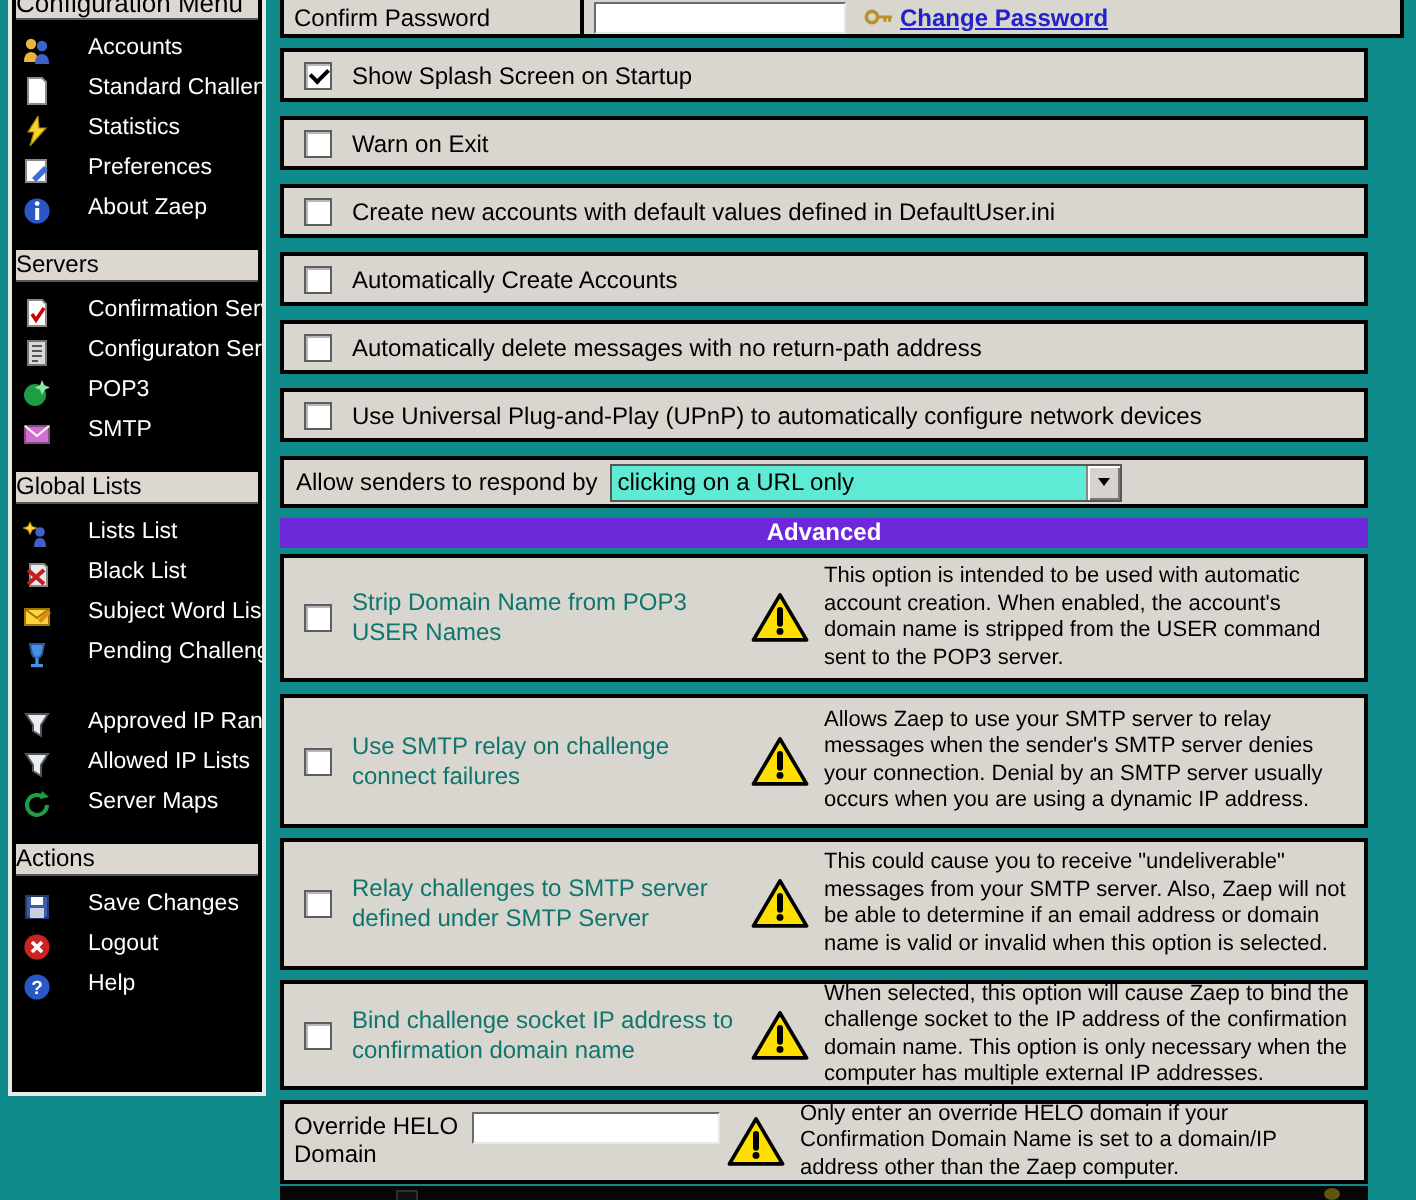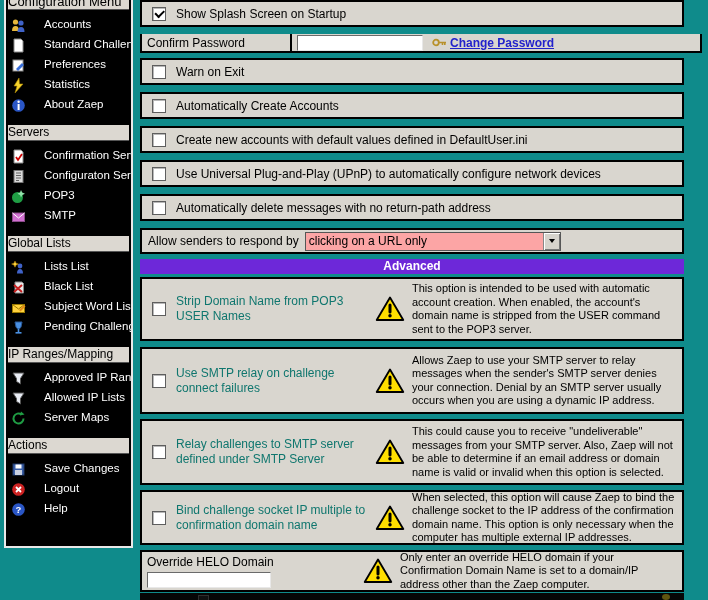--- a/index.html
+++ b/index.html
@@ -55,36 +55,36 @@
     box-shadow:inset 1px 1px 0 #b8b8b8;position:relative;cursor:pointer;
   }
   .cb.checked::after{
     content:"";position:absolute;left:1.5px;top:2px;width:7px;height:3.5px;
     border-left:2px solid #000;border-bottom:2px solid #000;transform:rotate(-45deg);
   }
   .crow .lbl{margin-left:10px;font-size:12px;color:#000}
 
   .droprow{width:544px;height:26px;margin-bottom:5px;display:flex;align-items:center;padding-left:6px}
   .drop-label{font-size:12px;margin-right:6px}
-  .select{width:256px;height:19px;background:#fca5a5;border:1px solid #565656;display:flex;align-items:center;box-sizing:border-box;cursor:pointer}
+  .select{width:256px;height:19px;background:#5eead4;border:1px solid #565656;display:flex;align-items:center;box-sizing:border-box;cursor:pointer}
   .select .sval{flex:1;font-size:12px;padding-left:3px;white-space:nowrap;overflow:hidden}
   .select .sbtn{width:16px;height:17px;background:#d6d3cc;border-left:1px solid #888;
     box-shadow:inset 1px 1px 0 #fff, inset -1px -1px 0 #777;display:flex;align-items:center;justify-content:center}
   .select .arr{width:0;height:0;border-left:3.5px solid transparent;border-right:3.5px solid transparent;border-top:4.5px solid #000}
 
   .advbar{width:544px;height:15px;background:#6d28d9;color:#fff;font-weight:bold;font-size:12px;
     text-align:center;line-height:15px;margin-bottom:3px;box-sizing:border-box}
 
   .arow{width:544px;display:flex;align-items:center;padding-left:10px;margin-bottom:6px}
   .alabel{width:196px;flex:0 0 196px;margin-left:10px;font-size:12px;line-height:15px;color:#0f766e}
   .warnwrap{width:32px;flex:0 0 32px;margin:0 6px 0 2px;display:flex;justify-content:center;line-height:0}
   .atext{flex:1;font-size:11px;line-height:13.5px;padding-right:3px;color:#000}
 
   .helorow{width:544px;height:42px;margin-bottom:1px;display:flex;align-items:center;padding-left:5px}
-  .helo-left{width:213px;flex:0 0 213px;display:flex;flex-direction:column;justify-content:space-between}
+  .helo-left{width:213px;flex:0 0 213px;display:flex;flex-direction:row;justify-content:space-between}
   .helo-label{font-size:12px;margin-bottom:3px}
   .helo-input{width:118px}
 
   .cutrow{width:544px;height:7px;background:#060606;position:relative}
   .cutrow::before{content:"";position:absolute;left:58px;top:2px;width:9px;height:4px;border:1px solid #2e2e2e;background:#101010}
   .cutrow::after{content:"";position:absolute;right:14px;top:1px;width:8px;height:6px;border-radius:50%;background:#5f5410}
 </style>
 </head>
 <body>
 
@@ -111,33 +111,33 @@
         <span class="mi">
           <svg xmlns="http://www.w3.org/2000/svg" width="15" height="15" viewBox="0 0 15 15">
             <path d="M3 1h7l2 2v11H3z" fill="#fff" stroke="#8a8a8a"></path>
           </svg>
         </span>
         <span>Standard Challenge</span>
       </div>
     <div class="mitem">
         <span class="mi">
           <svg xmlns="http://www.w3.org/2000/svg" width="15" height="15" viewBox="0 0 15 15">
+            <path d="M8 0L3 8h3l-2 7 8-9H8.5z" fill="#f6d32d" stroke="#a98500" stroke-width="0.6"></path>
+          </svg>
+        </span>
+        <span>Statistics</span>
+      </div>
+    <div class="mitem">
+        <span class="mi">
+          <svg xmlns="http://www.w3.org/2000/svg" width="15" height="15" viewBox="0 0 15 15">
             <rect x="2" y="2" width="10" height="11" fill="#fff" stroke="#8a8a8a"></rect>
             <path d="M5 11l6-6 2 2-6 6z" fill="#3a6fd8"></path>
           </svg>
         </span>
         <span>Preferences</span>
-      </div>
-    <div class="mitem">
-        <span class="mi">
-          <svg xmlns="http://www.w3.org/2000/svg" width="15" height="15" viewBox="0 0 15 15">
-            <path d="M8 0L3 8h3l-2 7 8-9H8.5z" fill="#f6d32d" stroke="#a98500" stroke-width="0.6"></path>
-          </svg>
-        </span>
-        <span>Statistics</span>
       </div>
     <div class="mitem">
         <span class="mi">
           <svg xmlns="http://www.w3.org/2000/svg" width="15" height="15" viewBox="0 0 15 15">
             <circle cx="7.5" cy="7.5" r="6.3" fill="#2a56c6"></circle>
             <rect x="6.6" y="6" width="2" height="6" fill="#fff"></rect>
             <circle cx="7.6" cy="3.8" r="1.2" fill="#fff"></circle>
           </svg>
         </span>
         <span>About Zaep</span>
@@ -222,21 +222,20 @@
           <svg xmlns="http://www.w3.org/2000/svg" width="15" height="15" viewBox="0 0 15 15">
             <path d="M4 2h7l-1 5q-1 2-2.5 2T5 7z" fill="#4a90e2" stroke="#2a5a9a"></path>
             <rect x="6.7" y="9" width="1.6" height="3" fill="#4a90e2"></rect>
             <rect x="4.5" y="12" width="6" height="1.6" fill="#4a90e2"></rect>
           </svg>
         </span>
         <span>Pending Challenges</span>
       </div>
 
     <div class="sec-pad sm"></div>
-    <div class="menu-header"><span>IP Ranges/Mapping</span></div>
     <div class="sec-pad"></div>
 
     <div class="mitem">
         <span class="mi">
           <svg xmlns="http://www.w3.org/2000/svg" width="15" height="15" viewBox="0 0 15 15">
             <path d="M2 2h11L9.5 7.5V13l-4-2.5V7.5z" fill="#e8ecf4" stroke="#555"></path>
           </svg>
         </span>
         <span>Approved IP Ranges</span>
       </div>
@@ -286,54 +285,54 @@
           <svg xmlns="http://www.w3.org/2000/svg" width="15" height="15" viewBox="0 0 15 15">
             <circle cx="7.5" cy="7.5" r="6.3" fill="#2a56c6"></circle>
             <text x="7.5" y="11" font-size="9.5" font-weight="bold" text-anchor="middle" fill="#fff" font-family="Liberation Sans, sans-serif">?</text>
           </svg>
         </span>
         <span>Help</span>
       </div>
   </aside>
 
   <main class="content">
-
-    <div class="row crow">
-      <span class="cb checked"></span>
-      <span class="lbl">Show Splash Screen on Startup</span>
-    </div>
 
     <div class="row pwdrow">
       <div class="pwd-label">Confirm Password</div>
       <input class="classic pwd-input" type="password" value="" style="">
       <span class="keyicon"><svg xmlns="http://www.w3.org/2000/svg" width="15" height="9" viewBox="0 0 15 9">
             <circle cx="4" cy="4.5" r="2.8" fill="none" stroke="#b8912a" stroke-width="1.8"></circle>
             <path d="M7 4.5h7M10.5 4.5v2.4M12.8 4.5v2.4" stroke="#b8912a" stroke-width="1.6"></path>
           </svg></span>
       <span class="pwd-link">Change Password</span>
     </div>
+
+    <div class="row crow">
+      <span class="cb checked"></span>
+      <span class="lbl">Show Splash Screen on Startup</span>
+    </div>
     <div class="row crow">
       <span class="cb"></span>
       <span class="lbl">Warn on Exit</span>
     </div>
     <div class="row crow">
       <span class="cb"></span>
+      <span class="lbl">Create new accounts with default values defined in DefaultUser.ini</span>
+    </div>
+    <div class="row crow">
+      <span class="cb"></span>
       <span class="lbl">Automatically Create Accounts</span>
     </div>
     <div class="row crow">
       <span class="cb"></span>
-      <span class="lbl">Create new accounts with default values defined in DefaultUser.ini</span>
+      <span class="lbl">Automatically delete messages with no return-path address</span>
     </div>
     <div class="row crow">
       <span class="cb"></span>
       <span class="lbl">Use Universal Plug-and-Play (UPnP) to automatically configure network devices</span>
-    </div>
-    <div class="row crow">
-      <span class="cb"></span>
-      <span class="lbl">Automatically delete messages with no return-path address</span>
     </div>
 
     <div class="row droprow">
       <span class="drop-label">Allow senders to respond by</span>
       <div class="select">
         <span class="sval">clicking on a URL only</span>
         <span class="sbtn">
             <span class="arr"></span>
           </span>
       </div>
@@ -375,21 +374,21 @@
             <path d="M13 2L24.5 21.5H1.5z" fill="#ffdf00" stroke="#000" stroke-width="1.6" stroke-linejoin="round"></path>
             <path d="M13 8.5v6" stroke="#000" stroke-width="2.6" stroke-linecap="round"></path>
             <circle cx="13" cy="17.8" r="1.5" fill="#000"></circle>
           </svg>
         </span>
       <div class="atext">This could cause you to receive "undeliverable" messages from your SMTP server. Also, Zaep will not be able to determine if an email address or domain name is valid or invalid when this option is selected.</div>
     </div>
 
     <div class="row arow" style="height:55px;margin-bottom:5px">
       <span class="cb"></span>
-      <div class="alabel">Bind challenge socket IP multiple to confirmation domain name</div>
+      <div class="alabel">Bind challenge socket IP address to confirmation domain name</div>
       <span class="warnwrap">
           <svg xmlns="http://www.w3.org/2000/svg" width="30" height="28" viewBox="0 0 26 24">
             <path d="M13 2L24.5 21.5H1.5z" fill="#ffdf00" stroke="#000" stroke-width="1.6" stroke-linejoin="round"></path>
             <path d="M13 8.5v6" stroke="#000" stroke-width="2.6" stroke-linecap="round"></path>
             <circle cx="13" cy="17.8" r="1.5" fill="#000"></circle>
           </svg>
         </span>
       <div class="atext">When selected, this option will cause Zaep to bind the challenge socket to the IP address of the confirmation domain name. This option is only necessary when the computer has multiple external IP addresses.</div>
     </div>
 

